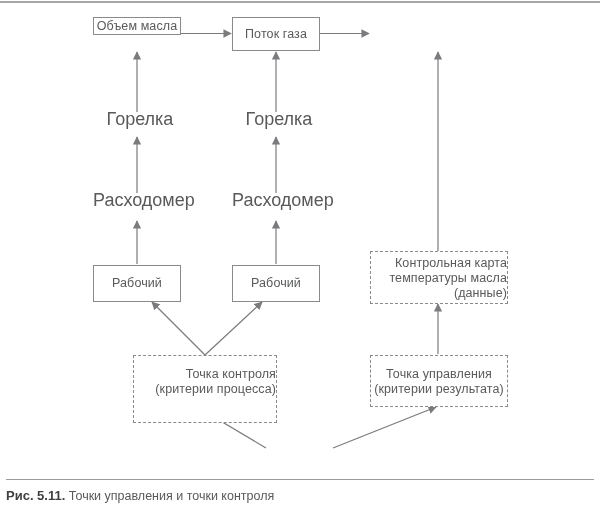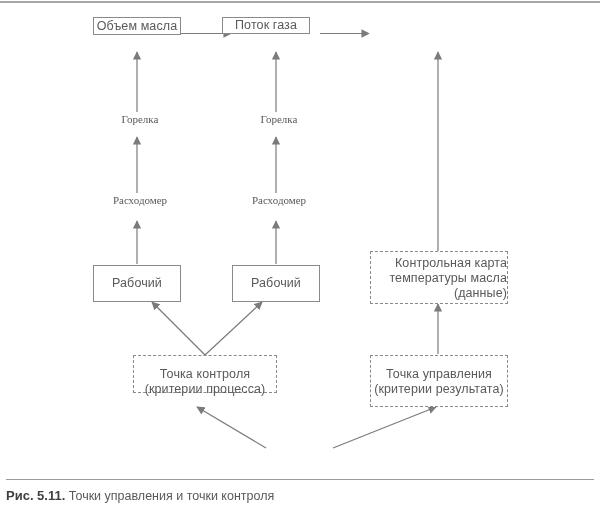--- a/index.html
+++ b/index.html
@@ -44,28 +44,27 @@
   .node.solid {
     border: 1px solid #8a8a8d;
   }
   .node.dashed {
     border: 1px dashed #8a8a8d;
   }
   .node span { display: block; width: 100%; }
   
   .edge-label {
     position: absolute;
-    font-size: 11px;
+    font-size: 18px;
     line-height: 15px;
     color: #58595b;
     background: #ffffff;
     text-align: center;
     white-space: nowrap;
     padding: 0 3px;
-    font-family: Liberation Serif, serif;
   }
   
   #caption-rule {
     position: absolute;
     left: 6px;
     top: 479px;
     width: 588px;
     height: 1px;
     background: #9b9b9e;
   }
@@ -128,21 +127,21 @@
 
       <line x1="266" y1="448" x2="197" y2="407"></line>
       <line x1="333" y1="448" x2="436" y2="407"></line>
     </g>
   </svg>
 
   <div class="node solid" style="left:93px; top:17px; width:88px; height:18px;">
     <span>Объем масла</span>
   </div>
 
-  <div class="node solid" style="left:222px; top:17px; width:88px; height:17px;">
+  <div class="node solid" style="left:232px; top:17px; width:88px; height:34px;">
     <span>Поток газа</span>
   </div>
 
 
   <div class="edge-label" style="left:95px; top:112px; width:84px;">Горелка</div>
   <div class="edge-label" style="left:234px; top:112px; width:84px;">Горелка</div>
   <div class="edge-label" style="left:90px; top:193px; width:94px;">Расходомер</div>
   <div class="edge-label" style="left:229px; top:193px; width:94px;">Расходомер</div>
 
   <div class="node solid" style="left:93px; top:265px; width:88px; height:37px;">
@@ -152,21 +151,21 @@
   <div class="node solid" style="left:232px; top:265px; width:88px; height:37px;">
     <span>Рабочий</span>
   </div>
 
   <div class="node dashed" style="left:370px; top:251px; width:138px; height:53px; display:block; padding-top:4px;text-align:right;">
     <span>Контрольная карта</span>
     <span>температуры масла</span>
     <span>(данные)</span>
   </div>
 
-  <div class="node dashed" style="left:133px; top:355px; width:144px; height:38px; display:block; padding-top:11px;">
+  <div class="node dashed" style="left:133px; top:355px; width:144px; height:68px; display:block; padding-top:11px;text-align:right;">
     <span>Точка контроля</span>
     <span>(критерии процесса)</span>
   </div>
 
   <div class="node dashed" style="left:370px; top:355px; width:138px; height:52px; display:block; padding-top:11px;">
     <span>Точка управления</span>
     <span>(критерии результата)</span>
   </div>
 
 

